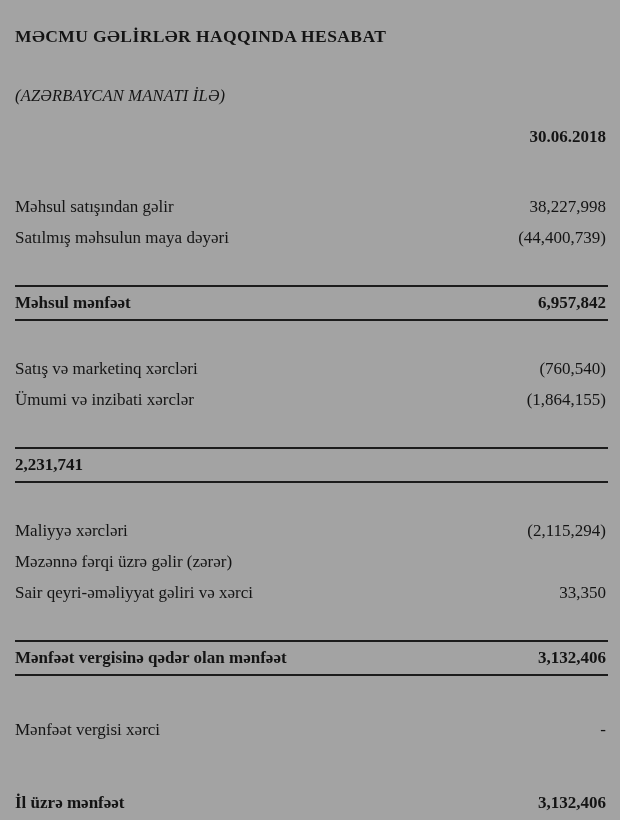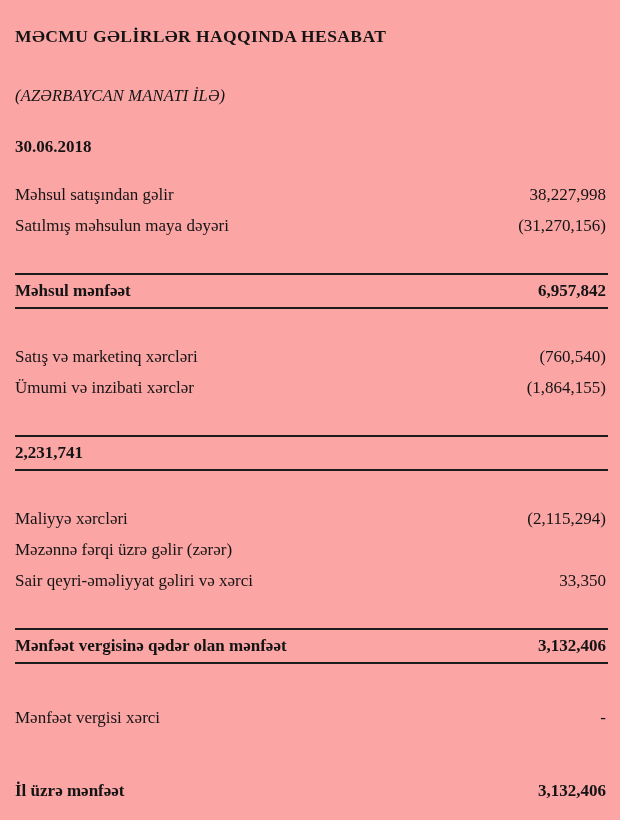--- a/index.html
+++ b/index.html
@@ -12,37 +12,37 @@
     height: 820px;
     font-family: "Liberation Serif", "DejaVu Serif", serif;
     color: #141414;
     overflow: hidden;
   }
   .page {
     box-sizing: border-box;
     width: 620px;
     height: 820px;
     padding: 26px 12px 20px 15px;
-    background: #fca5a5;
+    background: #a3a3a3;
   }
   .title {
     margin: 0;
     font-size: 17.5px;
     font-weight: bold;
     letter-spacing: 0.4px;
   }
   .subtitle {
     margin-top: 39px;
     font-style: italic;
     font-size: 16.5px;
     letter-spacing: 0.2px;
   }
   .period {
-    margin-top: 31px;
-    text-align: left;
+    margin-top: 21px;
+    text-align: right;
     font-weight: bold;
     font-size: 17px;
     padding-right: 2px;
   }
   .row {
     display: flex;
     justify-content: space-between;
     align-items: baseline;
     font-size: 17px;
     line-height: 31px;
@@ -52,21 +52,21 @@
   .row.total {
     font-weight: bold;
     border-top: 2.5px solid #1c1c1c;
     border-bottom: 2.5px solid #1c1c1c;
     padding: 4px 0;
     line-height: 24px;
   }
   .row.final {
     font-weight: bold;
   }
-  .mt-first  { margin-top: 22px; }
+  .mt-first  { margin-top: 44px; }
   .mt-sec    { margin-top: 32px; }
   .mt-single { margin-top: 38px; }
   .mt-last   { margin-top: 42px; }
 </style>
 </head>
 <body>
 
 <div class="page">
 
   <h1 class="title">MƏCMU GƏLİRLƏR HAQQINDA HESABAT</h1>
@@ -74,21 +74,21 @@
   <div class="subtitle">(AZƏRBAYCAN MANATI İLƏ)</div>
 
   <div class="period">30.06.2018</div>
 
   <div class="row mt-first">
     <span class="label">Məhsul satışından gəlir</span>
     <span class="value">38,227,998</span>
   </div>
   <div class="row">
     <span class="label">Satılmış məhsulun maya dəyəri</span>
-    <span class="value">(31,270,156)</span>
+    <span class="value">(44,400,739)</span>
   </div>
 
   <div class="row total mt-sec">
     <span class="label">Məhsul mənfəət</span>
     <span class="value">6,957,842</span>
   </div>
 
   <div class="row mt-sec">
     <span class="label">Satış və marketinq xərcləri</span>
     <span class="value">(760,540)</span>

